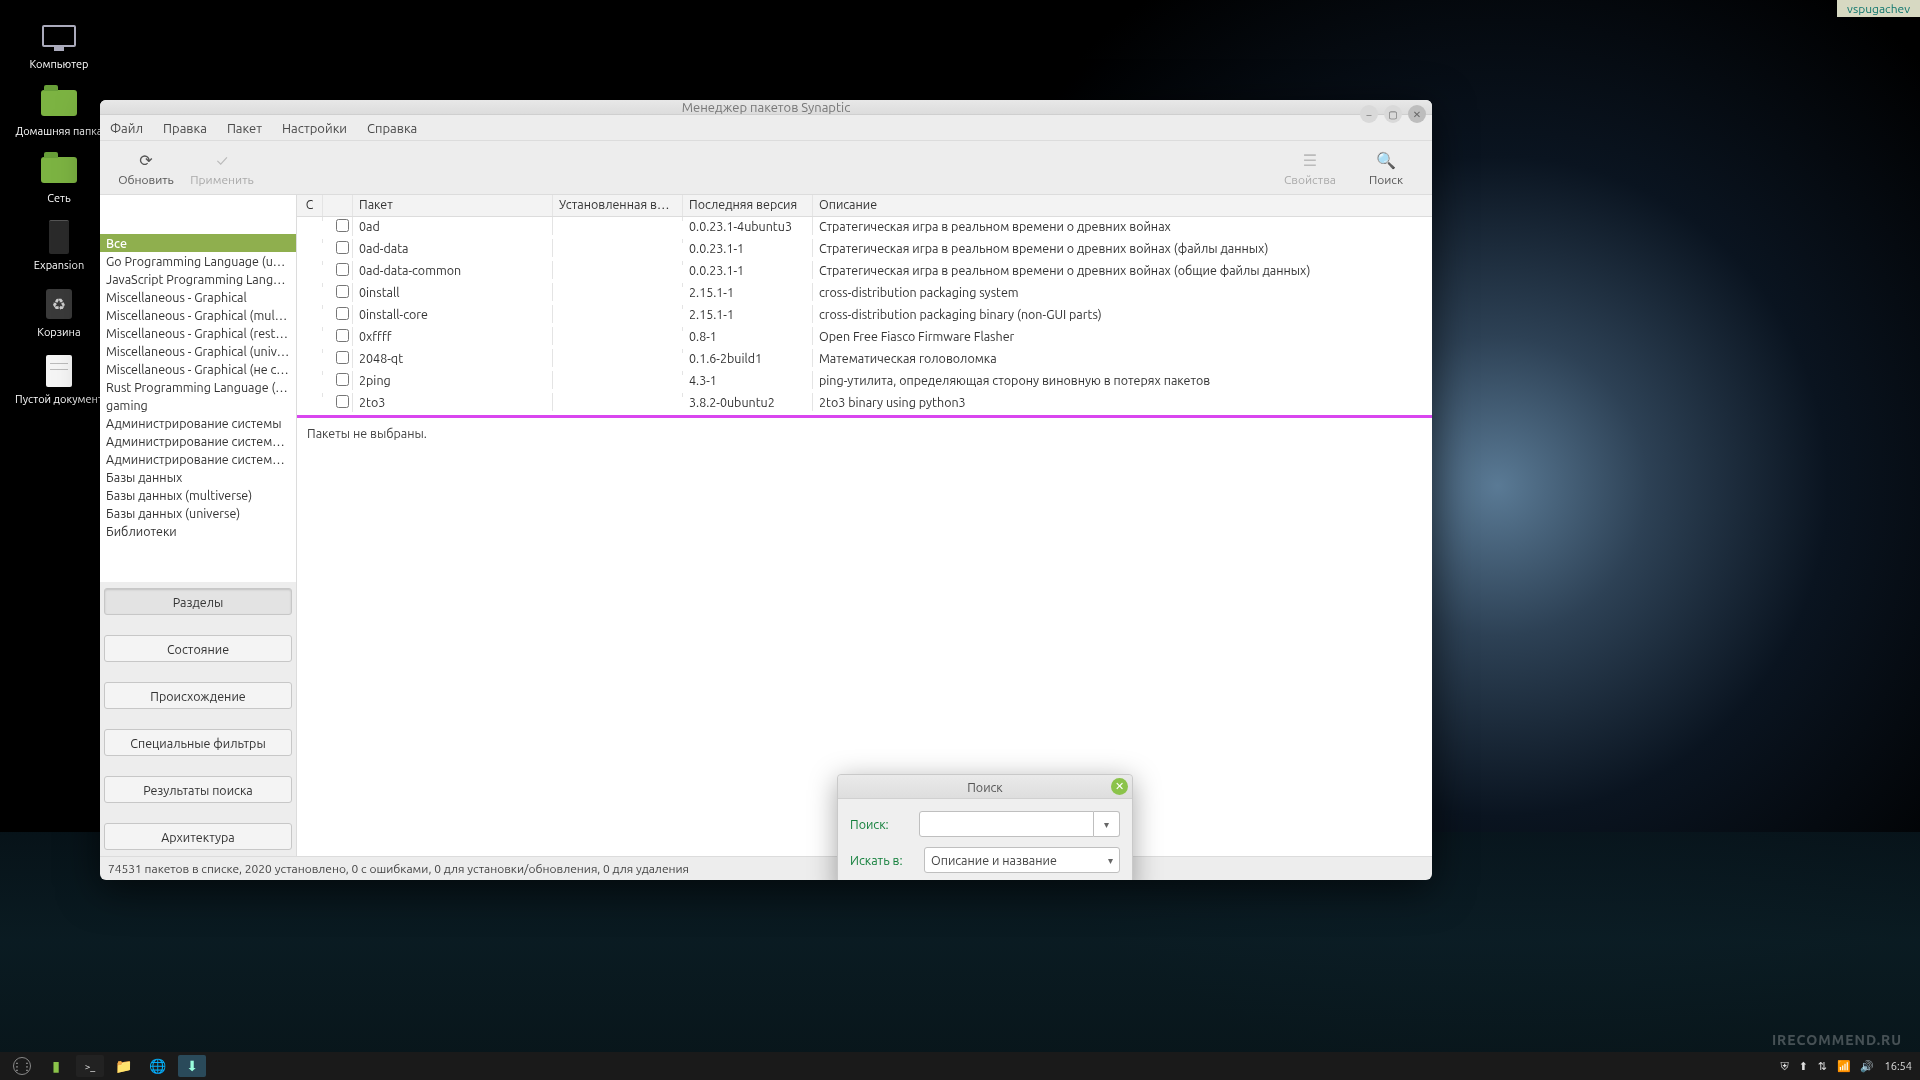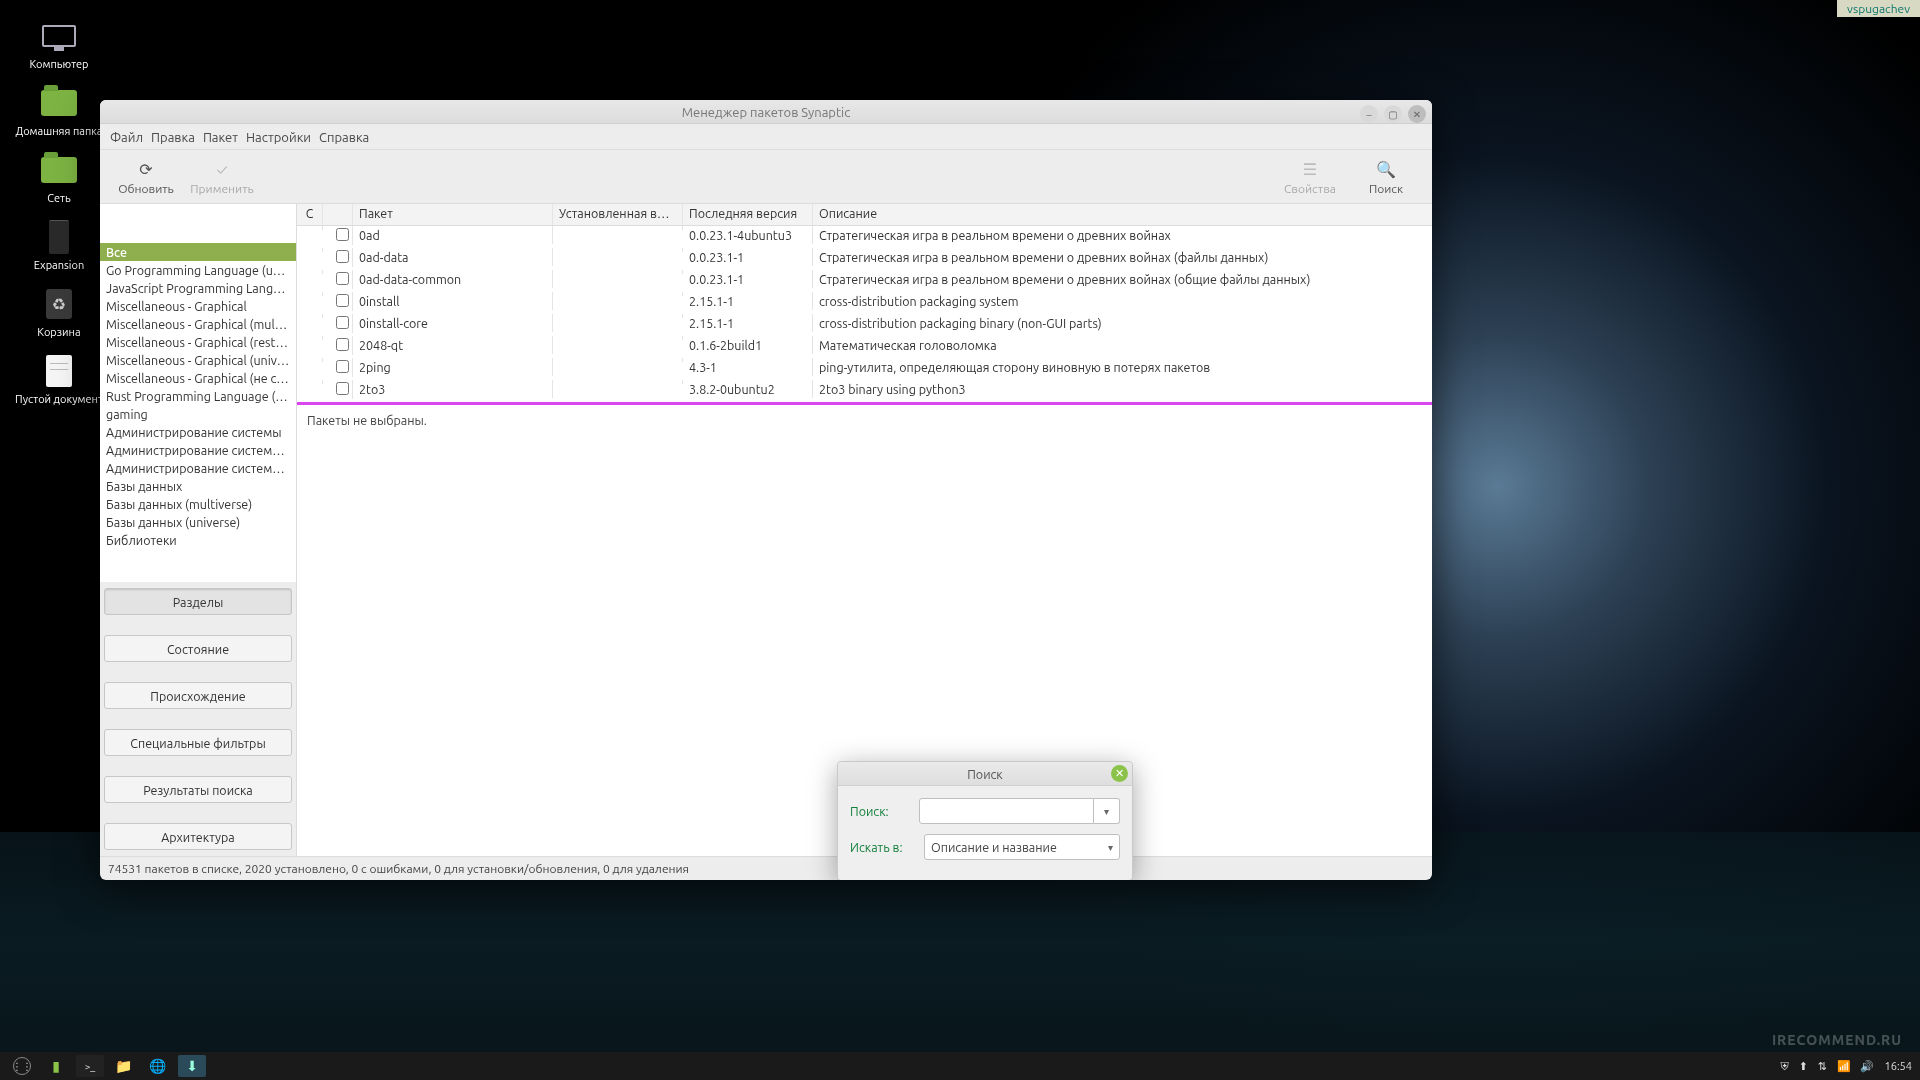--- a/index.html
+++ b/index.html
@@ -36,27 +36,27 @@
 .tb-right { margin-left:auto; display:flex; align-items:center; gap:10px; font-size:11px; }
 .tb-right span{cursor:pointer;}
 .mint-logo{width:18px;height:18px;border-radius:50%;border:1px solid #888;display:flex;align-items:center;justify-content:center;font-size:10px;color:#ccc;}
 
 
 .user-badge { position:absolute; top:0; right:0; background:#d7d9c2; color:#0f766e; padding:2px 10px; font-size:12px;}
 
 
 .window { position:absolute; left:100px; top:100px; width:1332px; height:780px; background:#ededed; border-radius:6px;
   box-shadow:0 8px 40px rgba(0,0,0,.6); display:flex; flex-direction:column; overflow:hidden; font-size:13px; color:#333;}
-.titlebar { height:24px; background:linear-gradient(#e8e8e8,#dcdcdc); display:flex; align-items:center; position:relative; border-bottom:1px solid #cfcfcf;}
+.titlebar { height:15px; background:linear-gradient(#e8e8e8,#dcdcdc); display:flex; align-items:center; position:relative; border-bottom:1px solid #cfcfcf;}
 .titlebar .title { position:absolute; left:0; right:0; text-align:center; color:#777; font-size:13px;}
 .win-ctrls { position:absolute; right:6px; top:5px; display:flex; gap:6px;}
 .win-btn{width:18px;height:18px;border-radius:50%;background:#d9d9d9;display:flex;align-items:center;justify-content:center;font-size:10px;color:#666;cursor:pointer;}
 .win-btn.close{background:#bdbdbd;}
 
-.menubar { height:26px; display:flex; align-items:center; gap:8px; padding:0 10px; color:#4a4a4a; font-size:13px; border-bottom:1px solid #dcdcdc;}
+.menubar { height:26px; display:flex; align-items:center; gap:20px; padding:0 10px; color:#4a4a4a; font-size:13px; border-bottom:1px solid #dcdcdc;}
 .menubar span{cursor:pointer;}
 
 .toolbar { height:54px; display:flex; align-items:center; padding:0 8px; border-bottom:1px solid #dcdcdc;}
 .tbtn { width:76px; text-align:center; color:#555; font-size:12px; cursor:pointer;}
 .tbtn .ticon{height:22px;display:flex;align-items:center;justify-content:center;font-size:16px;margin-bottom:2px;color:#555;}
 .tbtn.dis{color:#aaa;}
 .tbtn.dis .ticon{color:#bbb;}
 .tool-spacer{flex:1;}
 
 .body-row { flex:1; display:flex; min-height:0; }
@@ -260,20 +260,28 @@
               <div class="col-c"></div>
               <div class="col-cb"><input type="checkbox" style=""></div>
               <div class="col-name">0install-core</div>
               <div class="col-inst"></div>
               <div class="col-last">2.15.1-1</div>
               <div class="col-desc">cross-distribution packaging binary (non-GUI parts)</div>
             </div>
             <div class="pkg-row">
               <div class="col-c"></div>
               <div class="col-cb"><input type="checkbox" style=""></div>
+              <div class="col-name">0xffff</div>
+              <div class="col-inst"></div>
+              <div class="col-last">0.8-1</div>
+              <div class="col-desc">Open Free Fiasco Firmware Flasher</div>
+            </div>
+            <div class="pkg-row">
+              <div class="col-c"></div>
+              <div class="col-cb"><input type="checkbox" style=""></div>
               <div class="col-name">2048-qt</div>
               <div class="col-inst"></div>
               <div class="col-last">0.1.6-2build1</div>
               <div class="col-desc">Математическая головоломка</div>
             </div>
             <div class="pkg-row">
               <div class="col-c"></div>
               <div class="col-cb"><input type="checkbox" style=""></div>
               <div class="col-name">2ping</div>
               <div class="col-inst"></div>

